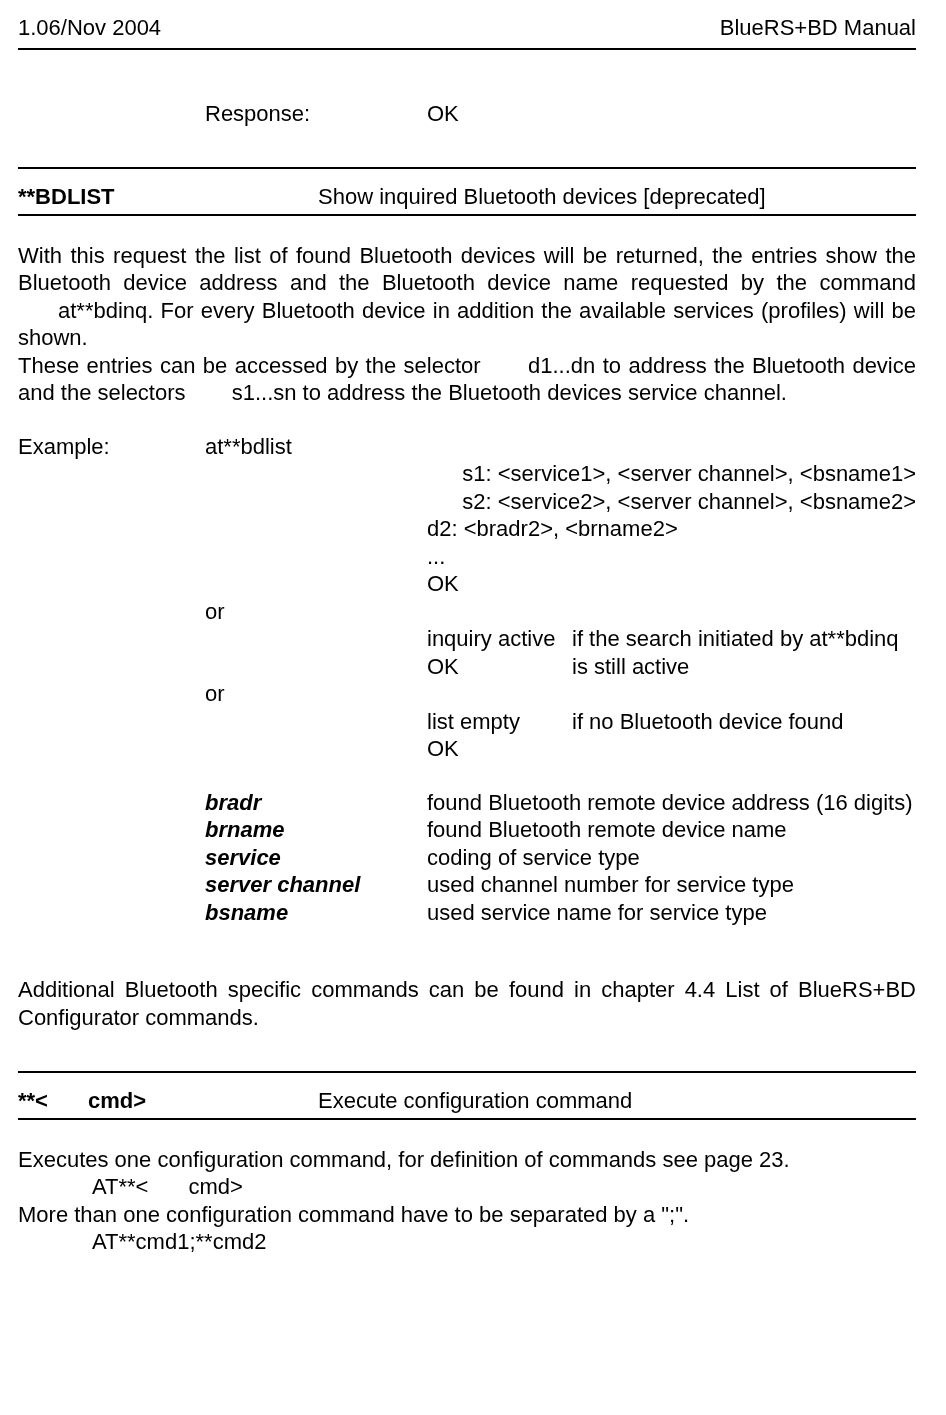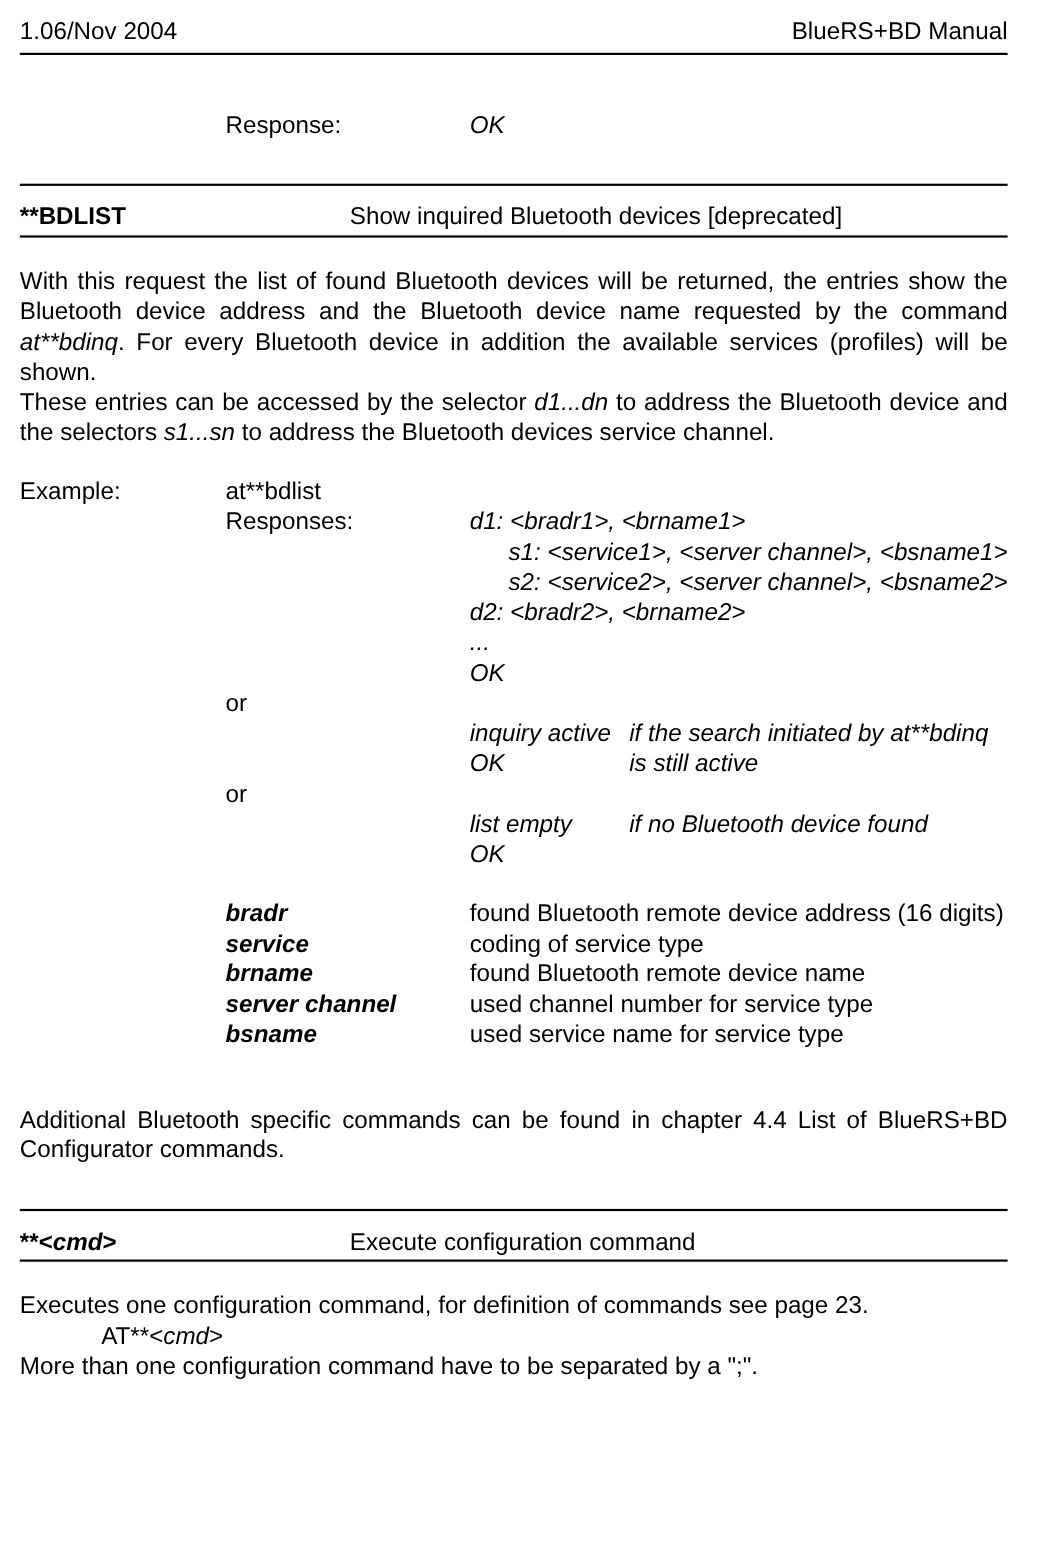--- a/index.html
+++ b/index.html
@@ -45,27 +45,26 @@
     .col-label {
       width: 155px;
       flex-shrink: 0;
     }
     .col-mid {
       width: 190px;
       flex-shrink: 0;
     }
     .col-rest {
       flex: 1;
-      font-style: italic;
     }
     .bold {
       font-weight: bold;
     }
     .ital {
-      font-style: italic;
+      margin-left: 40px;
     }
     .section-header {
       display: flex;
       margin-top: 14px;
     }
     .section-cmd {
       width: 300px;
       font-weight: bold;
       flex-shrink: 0;
     }
@@ -143,25 +142,20 @@
   <div class="spacer-md"></div>
 
   <div class="row">
     <div class="col-label">Example:</div>
     <div class="col-mid">at**bdlist</div>
     <div class="col-rest"></div>
   </div>
 
   <div class="row">
     <div class="col-label"></div>
-    <div class="col-mid">Responses:</div>
-    <div class="col-rest">d1: &lt;bradr1&gt;, &lt;brname1&gt;</div>
-  </div>
-  <div class="row">
-    <div class="col-label"></div>
     <div class="col-mid"></div>
     <div class="col-rest resp-indent">s1: &lt;service1&gt;, &lt;server channel&gt;, &lt;bsname1&gt;</div>
   </div>
   <div class="row">
     <div class="col-label"></div>
     <div class="col-mid"></div>
     <div class="col-rest resp-indent">s2: &lt;service2&gt;, &lt;server channel&gt;, &lt;bsname2&gt;</div>
   </div>
   <div class="row">
     <div class="col-label"></div>
@@ -227,27 +221,27 @@
 
   <div class="spacer-md"></div>
 
   <div class="row param-row">
     <div class="col-label"></div>
     <div class="param-name">bradr</div>
     <div class="param-desc">found Bluetooth remote device address (16 digits)</div>
   </div>
   <div class="row param-row">
     <div class="col-label"></div>
+    <div class="param-name">brname</div>
+    <div class="param-desc">found Bluetooth remote device name</div>
+  </div>
+  <div class="row param-row">
+    <div class="col-label"></div>
     <div class="param-name">service</div>
     <div class="param-desc">coding of service type</div>
-  </div>
-  <div class="row param-row">
-    <div class="col-label"></div>
-    <div class="param-name">brname</div>
-    <div class="param-desc">found Bluetooth remote device name</div>
   </div>
   <div class="row param-row">
     <div class="col-label"></div>
     <div class="param-name">server channel</div>
     <div class="param-desc">used channel number for service type</div>
   </div>
   <div class="row param-row">
     <div class="col-label"></div>
     <div class="param-name">bsname</div>
     <div class="param-desc">used service name for service type</div>
@@ -266,14 +260,15 @@
   </div>
   <hr class="hr-underline">
 
   <div class="spacer-md"></div>
 
   <div>Executes one configuration command, for definition of commands see page 23.</div>
   <div class="indent">
     <span>AT**&lt;</span><span class="ital">cmd</span><span>&gt;</span>
   </div>
   <div>More than one configuration command have to be separated by a ";".</div>
+  <div class="indent">AT**cmd1;**cmd2</div>
 
 </div>
 
 </body></html>

